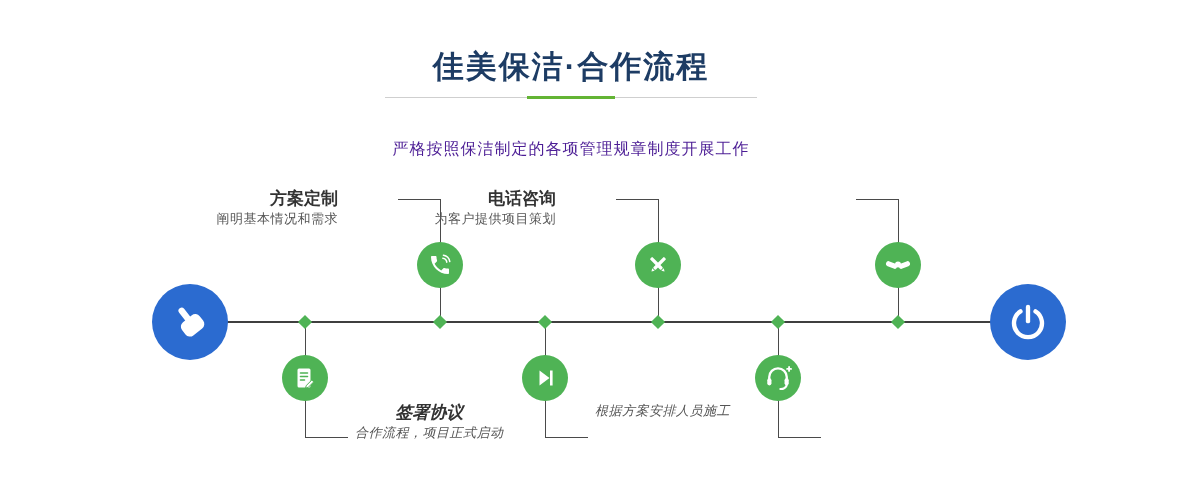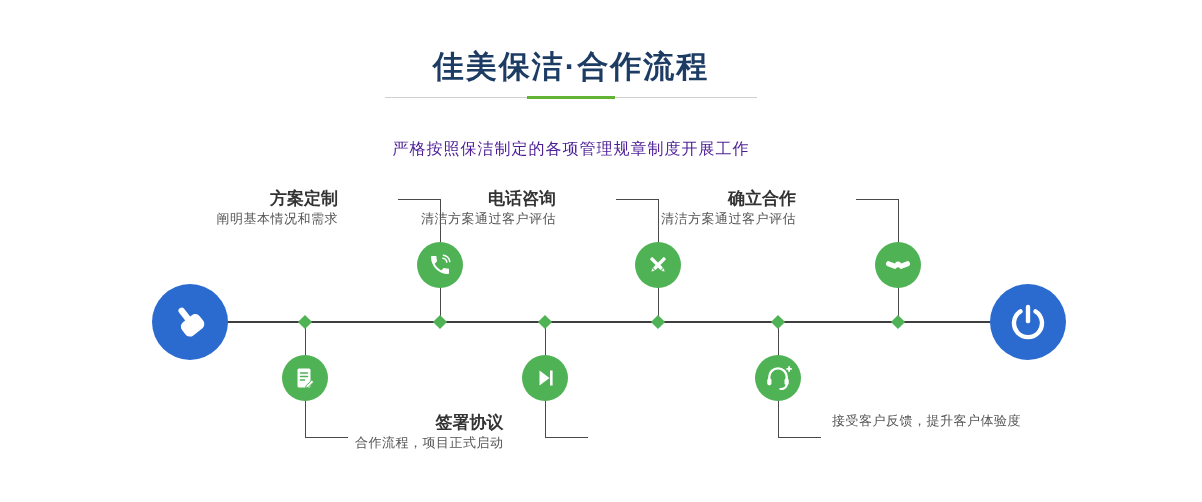--- a/index.html
+++ b/index.html
@@ -23,21 +23,21 @@
   .diamond{position:absolute;width:10px;height:10px;background:#4fb355;transform:rotate(45deg);z-index:2;top:317px;}
   .endpoint{
     position:absolute;width:76px;height:76px;border-radius:50%;background:#2b6bd0;
     display:flex;align-items:center;justify-content:center;z-index:3;top:284px;
   }
   .circle{
     position:absolute;width:46px;height:46px;border-radius:50%;background:#4fb355;
     display:flex;align-items:center;justify-content:center;z-index:3;
   }
   .top-label{position:absolute;top:188px;text-align:right;z-index:2;}
-  .bottom-label{position:absolute;top:412px;text-align:right;z-index:2;}
+  .bottom-label{position:absolute;top:402px;text-align:center;z-index:2;font-style:italic;}
   .step-title{font-size:17px;font-weight:bold;color:#333333;line-height:22px;}
   .step-desc{font-size:13px;color:#555555;line-height:18px;letter-spacing:0.5px;}
 </style>
 </head>
 <body>
 
 <div class="canvas">
 
   <div class="page-title">佳美保洁·合作流程</div>
   <div class="divider">
@@ -92,41 +92,37 @@
   <div class="circle" style="left:417px;top:242px">
     <svg width="24" height="24" viewBox="0 0 24 24">
       <path fill="#ffffff" d="M6.62 10.79c1.44 2.83 3.76 5.14 6.59 6.59l2.2-2.21c.27-.27.67-.36 1.02-.24 1.12.37 2.33.57 3.57.57.55 0 1 .45 1 1V20c0 .55-.45 1-1 1-9.39 0-17-7.61-17-17 0-.55.45-1 1-1h3.5c.55 0 1 .45 1 1 0 1.25.2 2.45.57 3.57.11.35.03.74-.25 1.02l-2.2 2.2z"></path>
       <path d="M14.8 5.2a4.6 4.6 0 0 1 4 4" stroke="#ffffff" stroke-width="1.5" fill="none" stroke-linecap="round"></path>
       <path d="M15.4 2.2a7.8 7.8 0 0 1 6.4 6.4" stroke="#ffffff" stroke-width="1.5" fill="none" stroke-linecap="round"></path>
     </svg>
   </div>
 
   <div class="top-label" style="right:586px">
     <div class="step-title">电话咨询</div>
-    <div class="step-desc">清洁方案通过客户评估</div>
+    <div class="step-desc">为客户提供项目策划</div>
   </div>
   <div class="circle" style="left:635px;top:242px">
     <svg width="24" height="24" viewBox="0 0 24 24">
       <g fill="#ffffff">
         <g transform="rotate(45 12 12)">
             <rect x="10.3" y="2" width="3.4" height="15.5" rx="1"></rect>
             <path d="M12 21.3l-1.7-2.9h3.4z"></path>
           </g>
         <g transform="rotate(-45 12 12)">
             <rect x="10.3" y="2" width="3.4" height="15.5" rx="1"></rect>
             <path d="M12 21.3l-1.7-2.9h3.4z"></path>
           </g>
       </g>
     </svg>
   </div>
 
-  <div class="top-label" style="right:346px">
-    <div class="step-title">确立合作</div>
-    <div class="step-desc">清洁方案通过客户评估</div>
-  </div>
   <div class="circle" style="left:875px;top:242px">
     <svg width="28" height="28" viewBox="0 0 24 24">
       <g fill="#ffffff">
         <rect x="1.5" y="9.8" width="10" height="4.4" rx="2.2" transform="rotate(22 6.5 12)"></rect>
         <rect x="12.5" y="9.8" width="10" height="4.4" rx="2.2" transform="rotate(-22 17.5 12)"></rect>
         <circle cx="12" cy="11.6" r="2.6"></circle>
       </g>
     </svg>
   </div>
 
@@ -138,30 +134,30 @@
     <svg width="24" height="24" viewBox="0 0 24 24">
       <rect x="4.5" y="2.5" width="13" height="19" rx="1.5" fill="#ffffff"></rect>
       <g stroke="#4fb355" stroke-width="1.6" stroke-linecap="round" fill="none">
         <path d="M7.5 7h7M7.5 10.5h7M7.5 14h4"></path>
       </g>
       <path fill="#ffffff" stroke="#4fb355" stroke-width="1" d="M13.2 19.6l5.6-5.6 1.9 1.9-5.6 5.6-2.5.6z"></path>
     </svg>
   </div>
 
   <div class="bottom-label" style="left:595px">
+    <div class="step-desc">根据方案安排人员施工</div>
   </div>
   <div class="circle" style="left:522px;top:355px">
     <svg width="24" height="24" viewBox="0 0 24 24">
       <path fill="#ffffff" d="M6.5 4.5l10 7.5-10 7.5z"></path>
       <rect x="17" y="4.5" width="2.6" height="15" fill="#ffffff"></rect>
     </svg>
   </div>
 
   <div class="bottom-label" style="left:832px">
-    <div class="step-desc">接受客户反馈，提升客户体验度</div>
   </div>
   <div class="circle" style="left:755px;top:355px">
     <svg width="28" height="28" viewBox="0 0 24 24">
       <path d="M4.5 13.5v-2.3a7.5 7.5 0 0 1 15 0v2.3" stroke="#ffffff" stroke-width="2" fill="none" stroke-linecap="round"></path>
       <rect x="2.8" y="12.2" width="3.6" height="6.2" rx="1.8" fill="#ffffff"></rect>
       <rect x="17.6" y="12.2" width="3.6" height="6.2" rx="1.8" fill="#ffffff"></rect>
       <path d="M19.4 18.4a5.5 4.5 0 0 1-5.4 3" stroke="#ffffff" stroke-width="1.8" fill="none" stroke-linecap="round"></path>
       <path d="M19.8 4.2h3.4M21.5 2.5v3.4" stroke="#ffffff" stroke-width="1.6" stroke-linecap="round"></path>
     </svg>
   </div>

